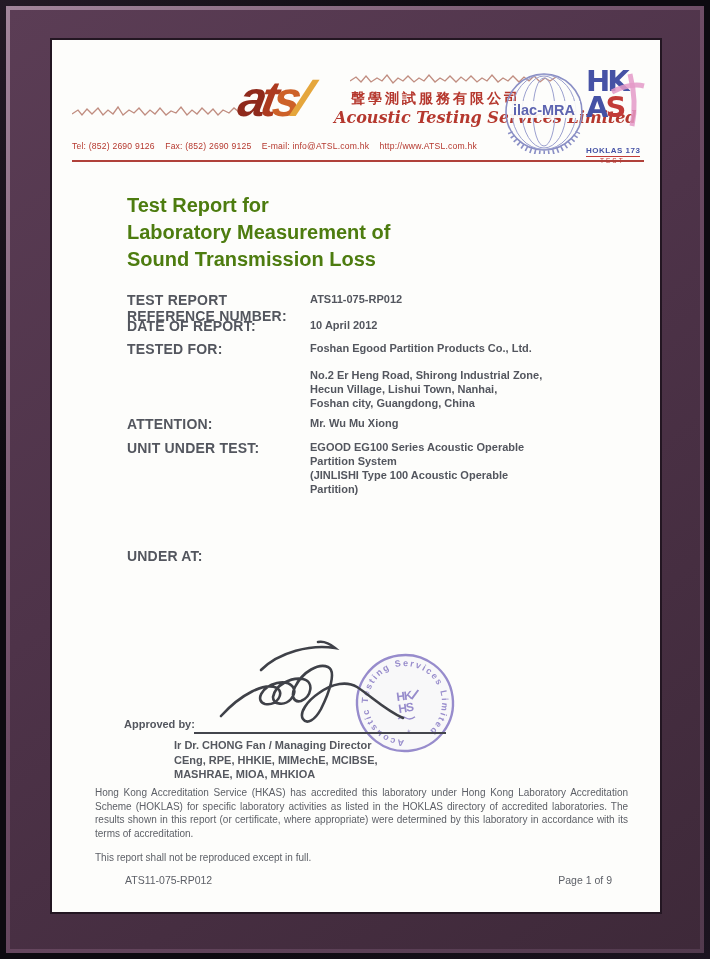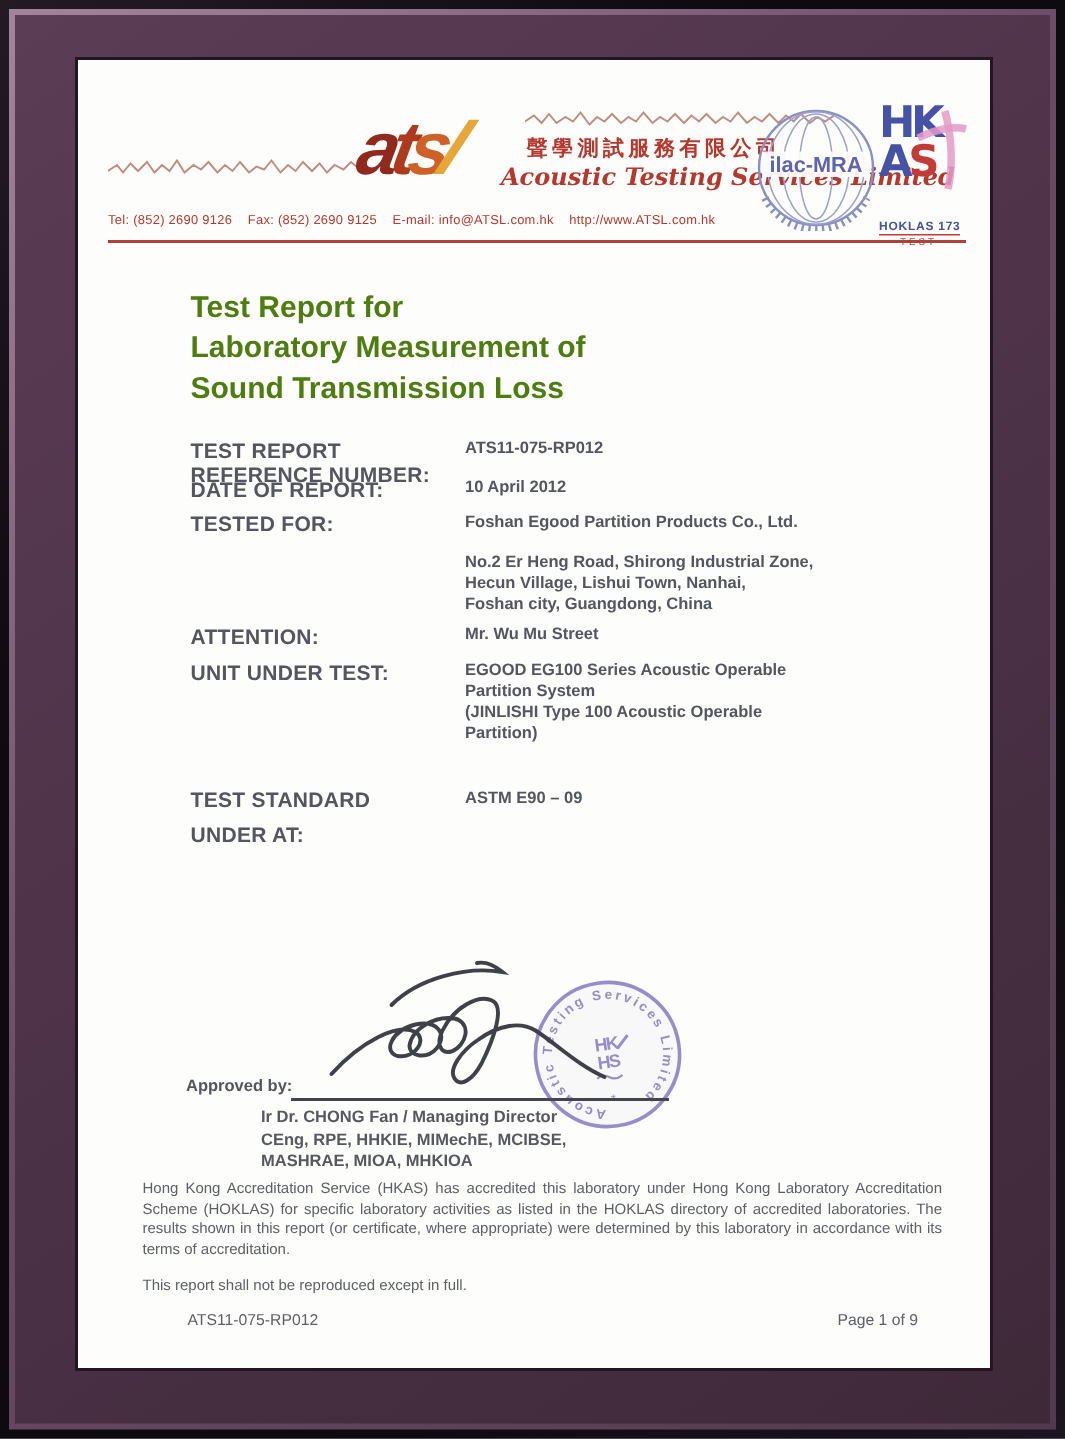--- a/index.html
+++ b/index.html
@@ -124,32 +124,28 @@
         <div class="val">Foshan Egood Partition Products Co., Ltd.</div>
       </div>
       <div class="abs row" style="top:328px">
         <div class="lab"></div>
         <div class="val">No.2 Er Heng Road, Shirong Industrial Zone,
 Hecun Village, Lishui Town, Nanhai,
 Foshan city, Guangdong, China</div>
       </div>
       <div class="abs row" style="top:376px">
         <div class="lab">ATTENTION:</div>
-        <div class="val">Mr. Wu Mu Street</div>
+        <div class="val">Mr. Wu Mu Xiong</div>
       </div>
       <div class="abs row" style="top:400px">
         <div class="lab">UNIT UNDER TEST:</div>
         <div class="val">EGOOD EG100 Series Acoustic Operable
 Partition System
 (JINLISHI Type 100 Acoustic Operable
 Partition)</div>
-      </div>
-      <div class="abs row" style="top:485px">
-        <div class="lab">TEST STANDARD</div>
-        <div class="val">ASTM E90 – 09</div>
       </div>
       <div class="abs row" style="top:508px">
         <div class="lab">UNDER AT:</div>
       </div>
 
       <svg class="abs stamp" viewBox="0 0 106 106">
         <circle cx="53" cy="53" r="48" fill="rgba(141,128,199,0.05)" stroke="#8d80c7" stroke-width="2.4"></circle>
         <defs>
           <path id="ringpath" d="M 53,90 A 37,37 0 1 1 53.02,90" fill="none"></path>
         </defs>

